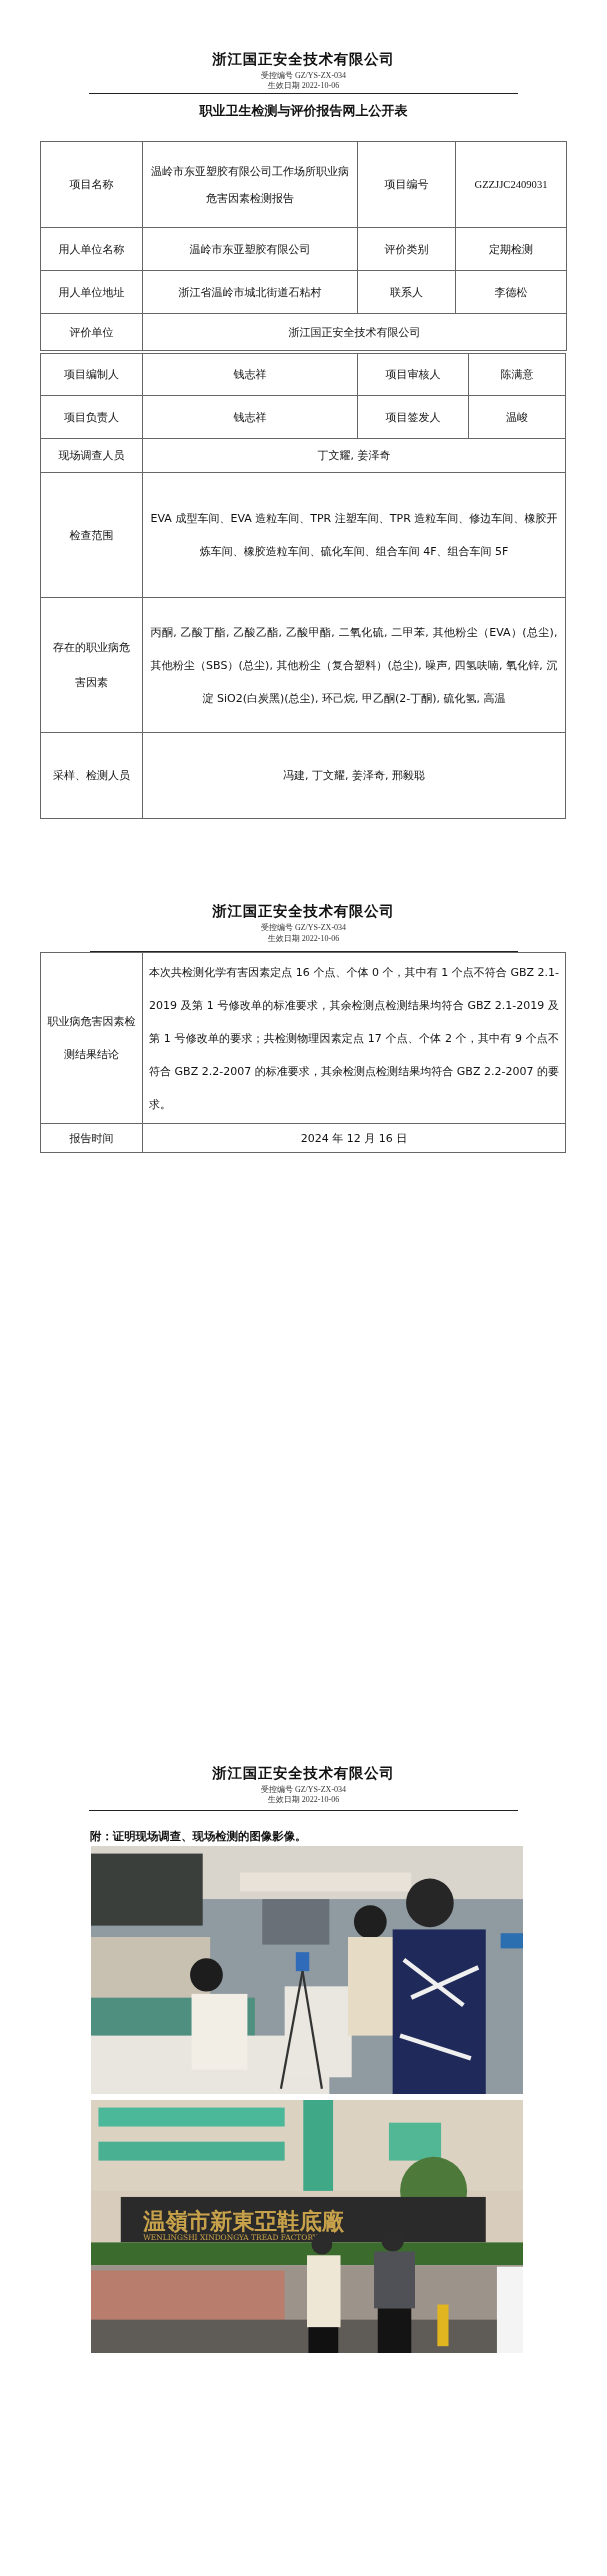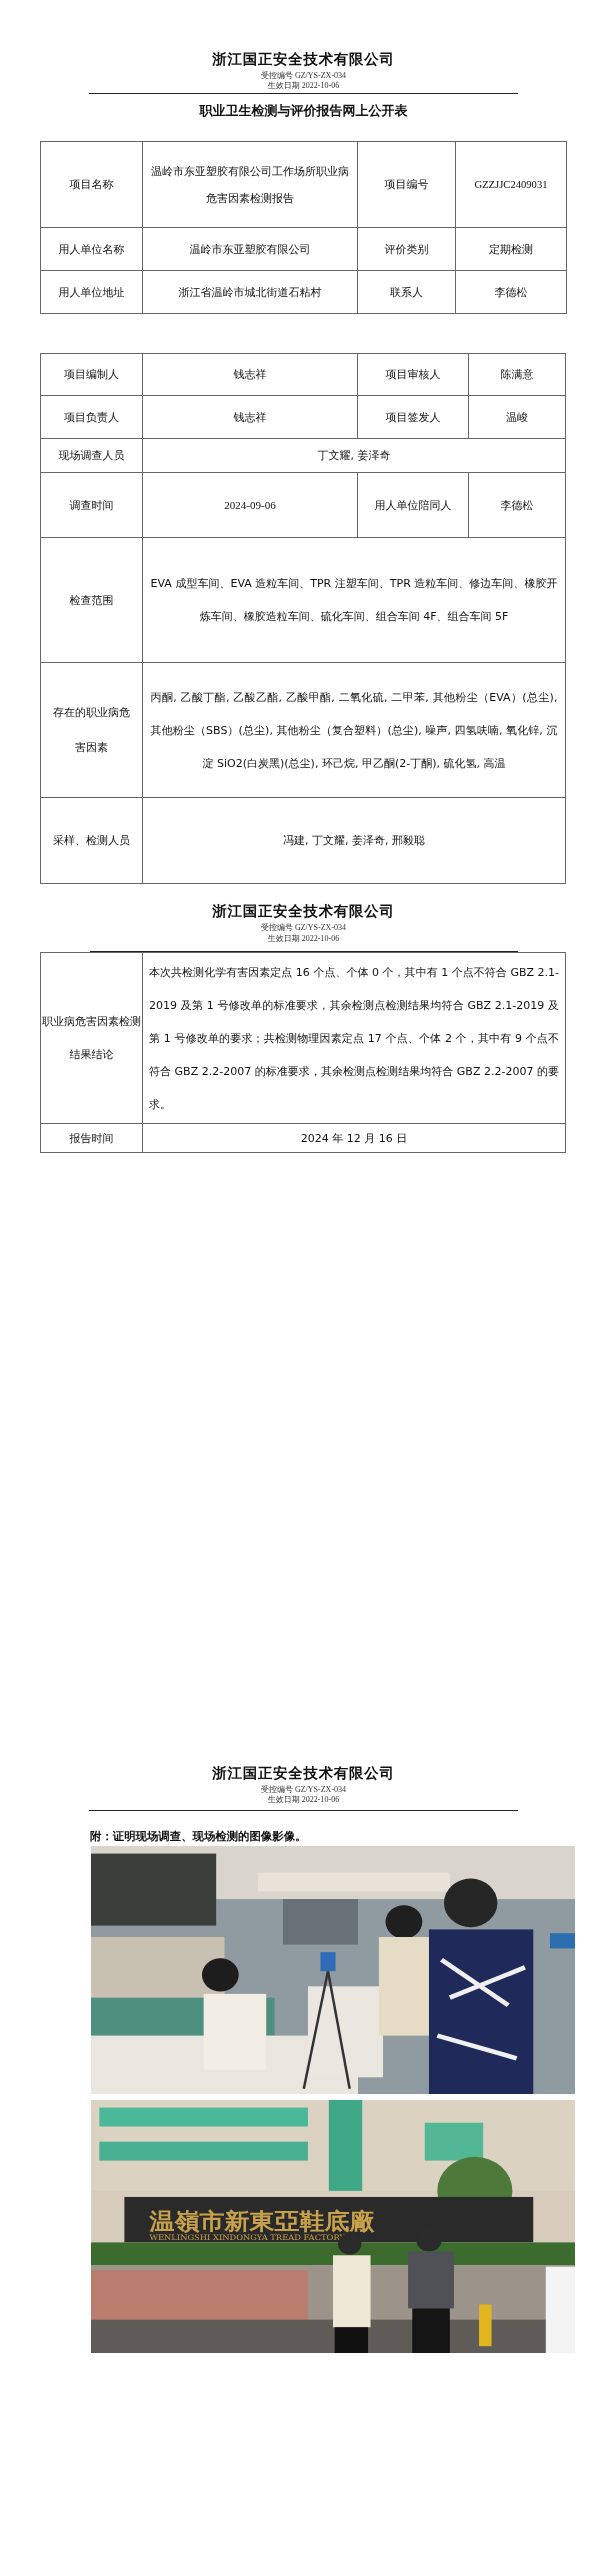--- a/index.html
+++ b/index.html
@@ -14,21 +14,21 @@
                font-size:13px; font-weight:bold; color:#111; }
   table.report { position:absolute; border-collapse:collapse; table-layout:fixed;
                  font-size:11px; font-family:"DejaVu Sans","Liberation Sans",sans-serif; color:#111; }
   table.report td { border:0.8px solid #666; text-align:center; vertical-align:middle;
                     padding:0 4.6px; line-height:27px; word-break:break-all; }
   table.report td.label { padding:0 3px; }
   table.report td.para { text-align:justify; text-align-last:center; }
   table.report td.left { text-align:justify; text-align-last:left; }
   .appendix-title { position:absolute; left:90px; font-size:11.4px; font-weight:bold;
                     font-family:"DejaVu Sans","Liberation Sans",sans-serif; color:#111; }
-  .photo { position:absolute; left:91px; width:484px; overflow:hidden; }
+  .photo { position:absolute; left:91px; width:432px; overflow:hidden; }
   .photo svg { display:block; width:100%; height:100%; }
 </style>
 </head>
 <body>
 
 <div>
   <div class="company" style="top:50px;">浙江国正安全技术有限公司</div>
   <div class="meta" style="top:70px;">受控编号 GZ/YS-ZX-034</div>
   <div class="meta" style="top:80px;">生效日期 2022-10-06</div>
   <div class="hline" style="top:93px; left:89px; width:429px;"></div>
@@ -53,20 +53,24 @@
       <td>温岭市东亚塑胶有限公司</td>
       <td class="label">评价类别</td>
       <td>定期检测</td>
     </tr>
     <tr style="height:43px;">
       <td class="label">用人单位地址</td>
       <td>浙江省温岭市城北街道石粘村</td>
       <td class="label">联系人</td>
       <td>李德松</td>
     </tr>
+    <tr style="height:37px;">
+      <td class="label">评价单位</td>
+      <td colspan="3">浙江国正安全技术有限公司</td>
+    </tr>
   </tbody>
     </table>
 
   <table class="report" style="top:353px; left:40px; width:526px;">
     <colgroup>
       <col style="width:102px">
         <col style="width:215px">
         <col style="width:111px">
         <col style="width:97px">
     </colgroup>
@@ -80,26 +84,20 @@
     <tr style="height:43px;">
       <td class="label">项目负责人</td>
       <td>钱志祥</td>
       <td class="label">项目签发人</td>
       <td>温峻</td>
     </tr>
     <tr style="height:34px;">
       <td class="label">现场调查人员</td>
       <td colspan="3">丁文耀, 姜泽奇</td>
     </tr>
-    <tr style="height:65px;">
-      <td class="label">调查时间</td>
-      <td style="font-family:'Liberation Serif',serif;">2024-09-06</td>
-      <td class="label" style="padding:0 10.6px;">用人单位陪同人</td>
-      <td>李德松</td>
-    </tr>
     <tr style="height:125px;">
       <td class="label">检查范围</td>
       <td colspan="3" class="para" style="line-height:33px;padding:0 7.6px;">EVA 成型车间、EVA 造粒车间、TPR 注塑车间、TPR 造粒车间、修边车间、橡胶开炼车间、橡胶造粒车间、硫化车间、组合车间 4F、组合车间 5F</td>
     </tr>
     <tr style="height:135px;">
       <td class="label" style="line-height:35px;padding:0 10.6px;">存在的职业病危害因素</td>
       <td colspan="3" class="para" style="line-height:33px;padding:0 7.6px;">丙酮, 乙酸丁酯, 乙酸乙酯, 乙酸甲酯, 二氧化硫, 二甲苯, 其他粉尘（EVA）(总尘), 其他粉尘（SBS）(总尘), 其他粉尘（复合塑料）(总尘), 噪声, 四氢呋喃, 氧化锌, 沉淀 SiO2(白炭黑)(总尘), 环己烷, 甲乙酮(2-丁酮), 硫化氢, 高温</td>
     </tr>
     <tr style="height:86px;">
       <td class="label" style="line-height:35px;padding:0 6px;">采样、检测人员</td>
@@ -117,21 +115,21 @@
 
   <table class="report" style="top:952px; left:40px; width:526px;">
     <colgroup>
       <col style="width:102px">
         <col style="width:215px">
         <col style="width:111px">
         <col style="width:97px">
     </colgroup>
     <tbody>
     <tr style="height:171px;">
-      <td class="label" style="line-height:33px;padding:0 0;">职业病危害因素检测结果结论</td>
+      <td class="label" style="line-height:33px;padding:0 6px;">职业病危害因素检测结果结论</td>
       <td colspan="3" class="left" style="line-height:33px;padding:0 6px;">本次共检测化学有害因素定点 16 个点、个体 0 个，其中有 1 个点不符合 GBZ 2.1-2019 及第 1 号修改单的标准要求，其余检测点检测结果均符合 GBZ 2.1-2019 及第 1 号修改单的要求；共检测物理因素定点 17 个点、个体 2 个，其中有 9 个点不符合 GBZ 2.2-2007 的标准要求，其余检测点检测结果均符合 GBZ 2.2-2007 的要求。</td>
     </tr>
     <tr style="height:29px;">
       <td class="label">报告时间</td>
       <td colspan="3">2024 年 12 月 16 日</td>
     </tr>
   </tbody>
     </table>
 </div>
 

